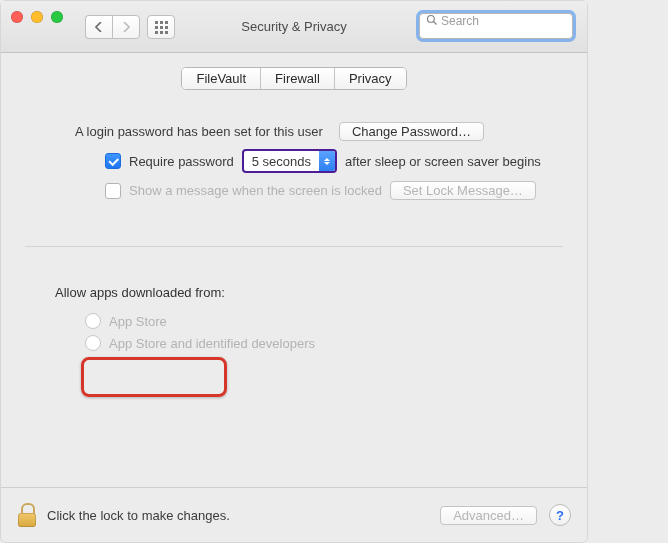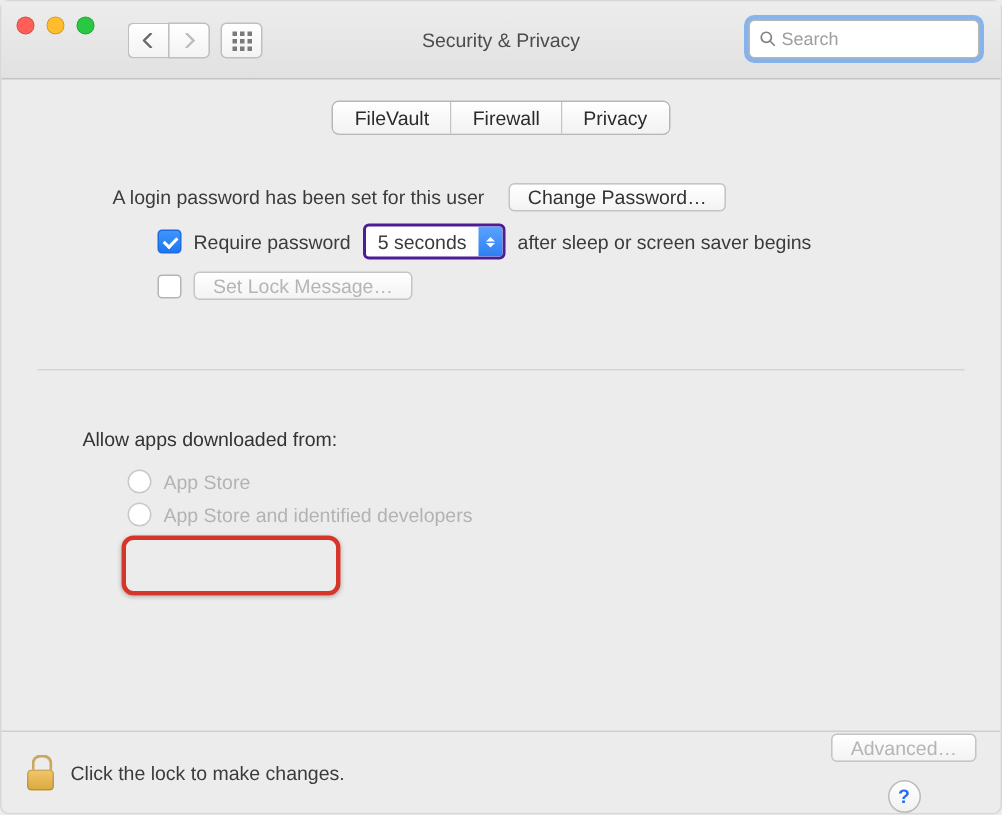--- a/index.html
+++ b/index.html
@@ -7,21 +7,21 @@
     padding: 0;
     width: 668px;
     height: 543px;
     font-family: -apple-system, "Helvetica Neue", Arial, sans-serif;
     font-size: 13px;
     color: #3b3b3b;
     background: #ececec;
     overflow: hidden;
   }
   .window {
-    width: 668px;
+    width: 588px;
     height: 543px;
     background: #ececec;
     box-sizing: border-box;
     border: 1px solid #d7d7d7;
     border-radius: 6px;
     position: relative;
   }
   
   .titlebar {
     height: 52px;
@@ -103,21 +103,21 @@
   .searchwrap {
     position: absolute;
     top: 12px;
     right: 14px;
     width: 152px;
     height: 24px;
     border-radius: 4px;
     box-shadow: 0 0 0 3px rgba(93,156,236,0.7);
     background: #ffffff;
     display: flex;
-    align-items: center;
+    align-items: flex-start;
     border: 1px solid #b6b6b6;
     margin-left: 40px;
   }
   .searchwrap svg { width: 12px; height: 12px; margin: 0 3px 0 6px; color: #808080; flex: none; }
   .searchwrap input {
     border: none;
     outline: none;
     font-size: 12px;
     background: transparent;
     flex: 1;
@@ -304,21 +304,20 @@
     width: 18px; height: 14px;
     background: linear-gradient(#f3c76b,#d8a93e);
     border-radius: 3px;
     box-shadow: inset 0 0 0 1px rgba(0,0,0,0.15);
   }
   .footer-right {
     margin-left: auto;
     display: flex;
     align-items: center;
     gap: 12px;
-    flex-direction: column;
   }
   .help {
     width: 20px; height: 20px;
     border-radius: 50%;
     border: 1px solid #bcbcbc;
     background: linear-gradient(#ffffff,#f1f1f1);
     display: flex;
     align-items: center;
     justify-content: center;
     color: #2a6ef0;
@@ -397,20 +396,21 @@
         <span class="stepper">
           <span class="up"></span>
             <span class="dn"></span>
         </span>
       </span>
       <span>after sleep or screen saver begins</span>
     </div>
 
     <div class="row r2">
       <span class="chk"></span>
+      <span class="txt-dis">Show a message when the screen is locked</span>
       <button class="mac-btn disabled">Set Lock Message…</button>
     </div>
 
   </div>
 
   <div class="divider"></div>
 
   <div class="section-title">Allow apps downloaded from:</div>
 
   <div class="radios">

